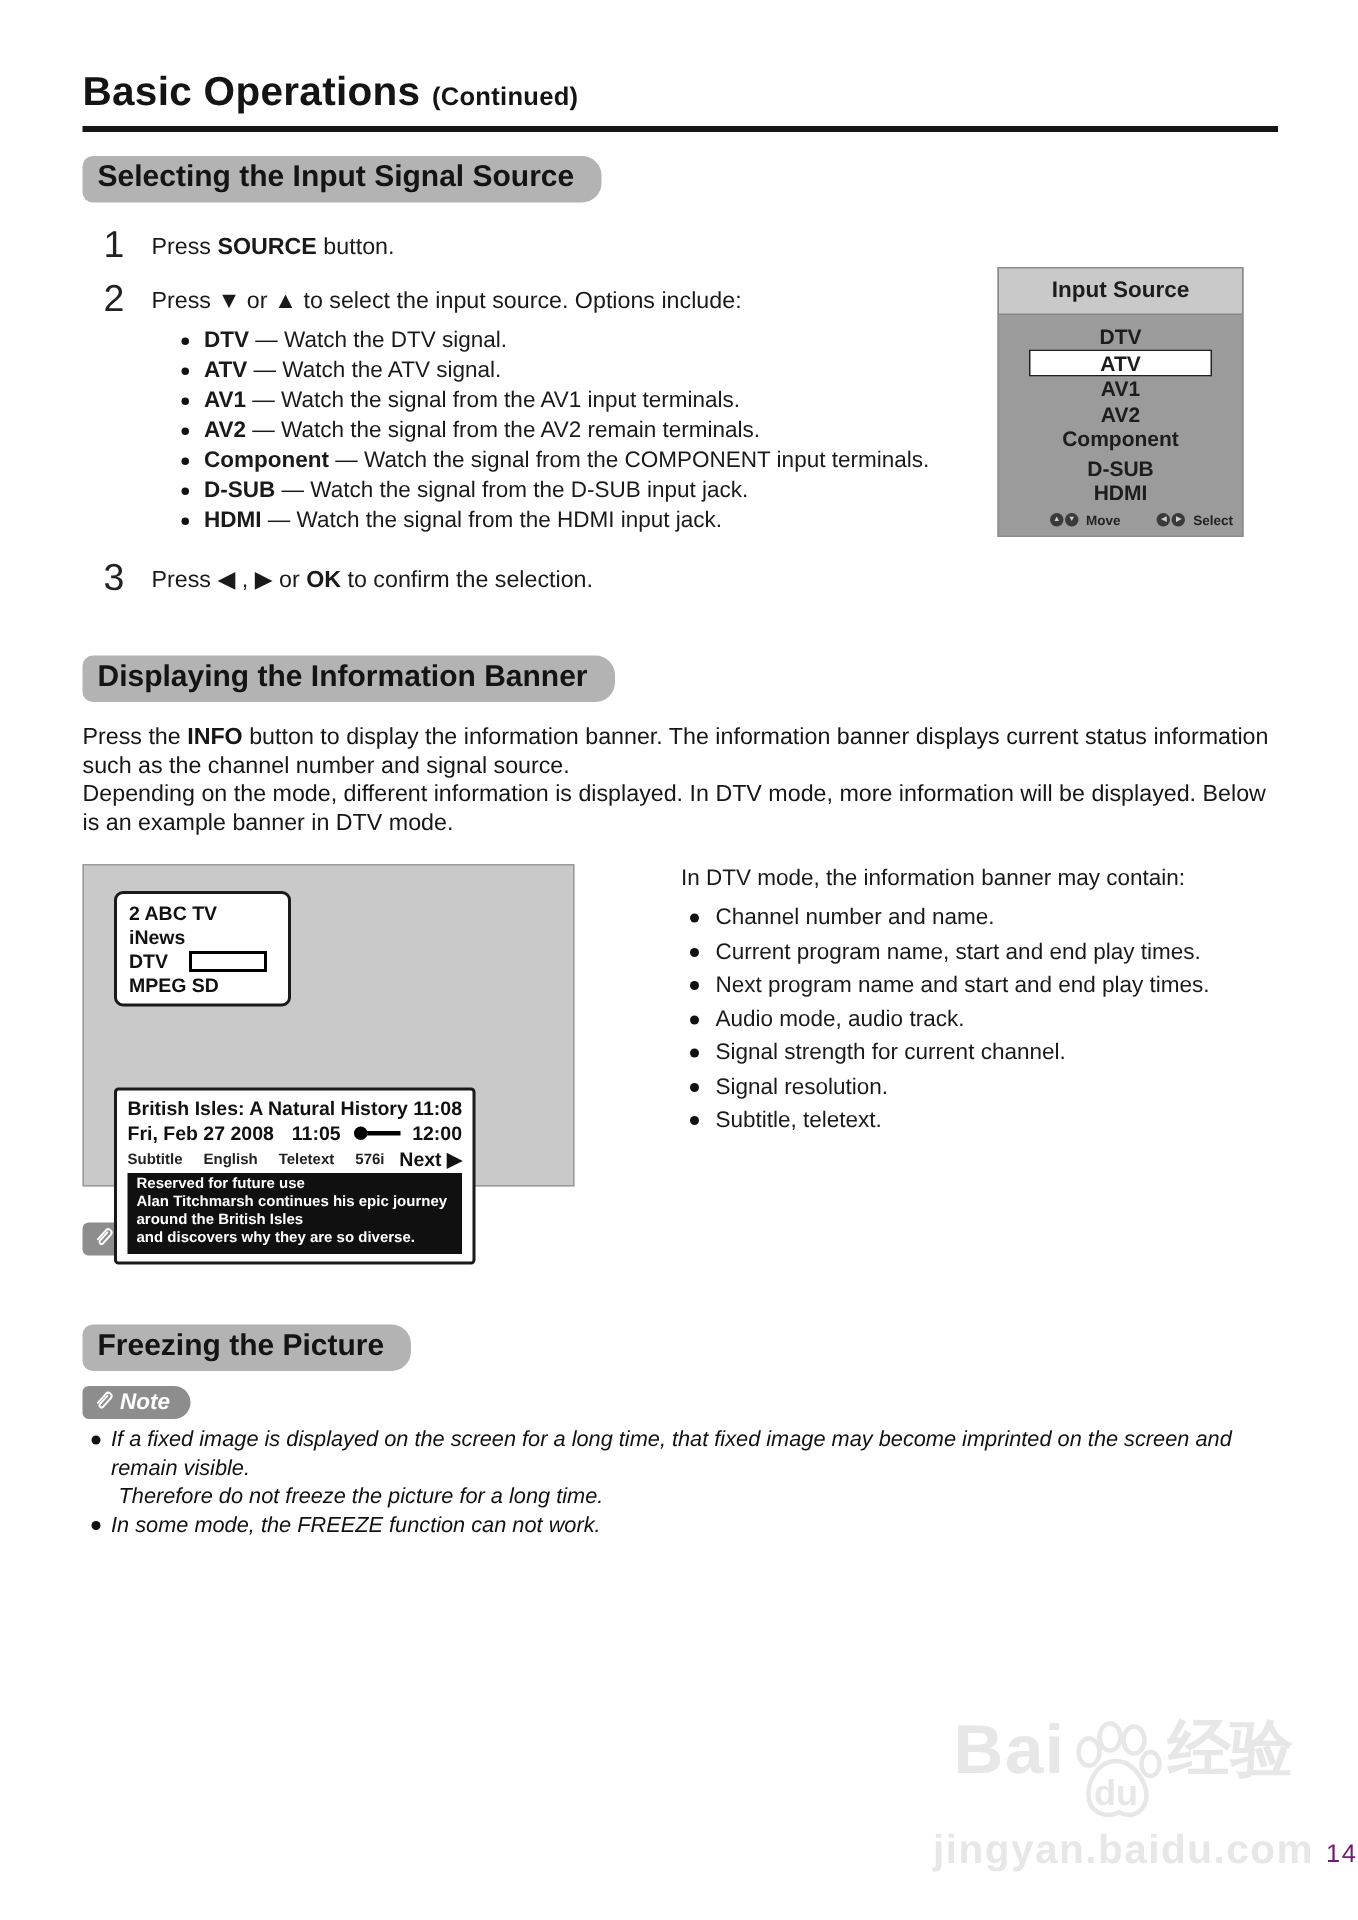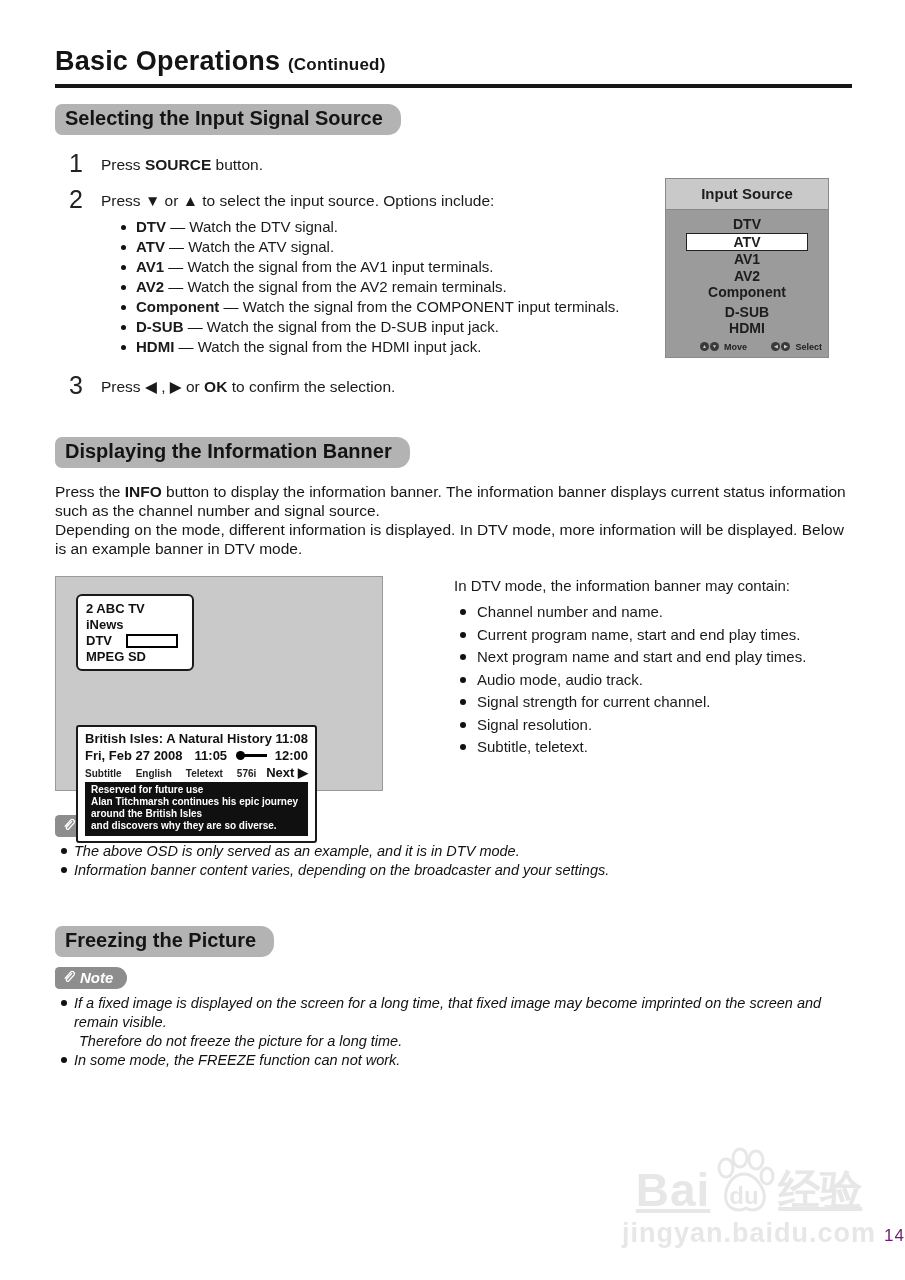--- a/index.html
+++ b/index.html
@@ -103,21 +103,21 @@
   ul.note-list li { position:relative; padding-left:13px; font-size:14.5px; font-style:italic; line-height:19px; color:#111; }
   ul.note-list li::before { content:""; position:absolute; left:0; top:6px; width:6px; height:6px; border-radius:50%; background:#111; }
   ul.note-list li .hang { display:block; padding-left:5px; }
   .note2 .note-badge { margin-top:10px; }
 
   .freeze-bar { margin-top:46px; }
   .sec2-bar { margin-top:40px; }
 
   
   .watermark { position:absolute; right:6px; top:1146px; width:300px; color:#e7e7e7; user-select:none; }
-  .wm-row { display:flex; align-items:flex-end; justify-content:center;text-decoration:underline; }
+  .wm-row { display:flex; justify-content:center; }
   .wm-bai { font-size:46px; font-weight:bold; line-height:40px; letter-spacing:1px; }
   .wm-paw { position:relative; width:64px; height:70px; margin:0 2px -6px; }
   .wm-du { position:absolute; left:17px; top:36px; font-size:24px; font-weight:bold; }
   .wm-cn { font-size:42px; font-weight:bold; line-height:40px; }
   .wm-url { text-align:center; font-size:27px; font-weight:bold; margin-top:8px; letter-spacing:1px; }
 
   
   .page-num { position:absolute; left:0; right:0; top:1226px; text-align:right; font-size:17px; color:#701a75; letter-spacing:1px; }
 </style>
 </head>
@@ -232,24 +232,20 @@
   </div>
 
   
   <div>
     <div class="note-badge">
       <svg width="15" height="15" viewBox="0 0 15 15">
         <path d="M3.2 9.2 L8.6 3.2 a2.2 2.2 0 0 1 3.3 2.9 L6.6 12 a1.4 1.4 0 0 1 -2.1-1.8 L9.6 4.6" fill="none" stroke="#ffffff" stroke-width="1.3" stroke-linecap="round"></path>
       </svg>
       <span class="note-word">Note</span>
     </div>
-    <ul class="note-list">
-      <li>The above OSD is only served as an example, and it is in DTV mode.</li>
-      <li>Information banner content varies, depending on the broadcaster and your settings.</li>
-    </ul>
   </div>
 
   
   <div class="section-bar freeze-bar">Freezing the Picture</div>
 
 
   
   <div class="note2">
     <div class="note-badge">
       <svg width="15" height="15" viewBox="0 0 15 15">

